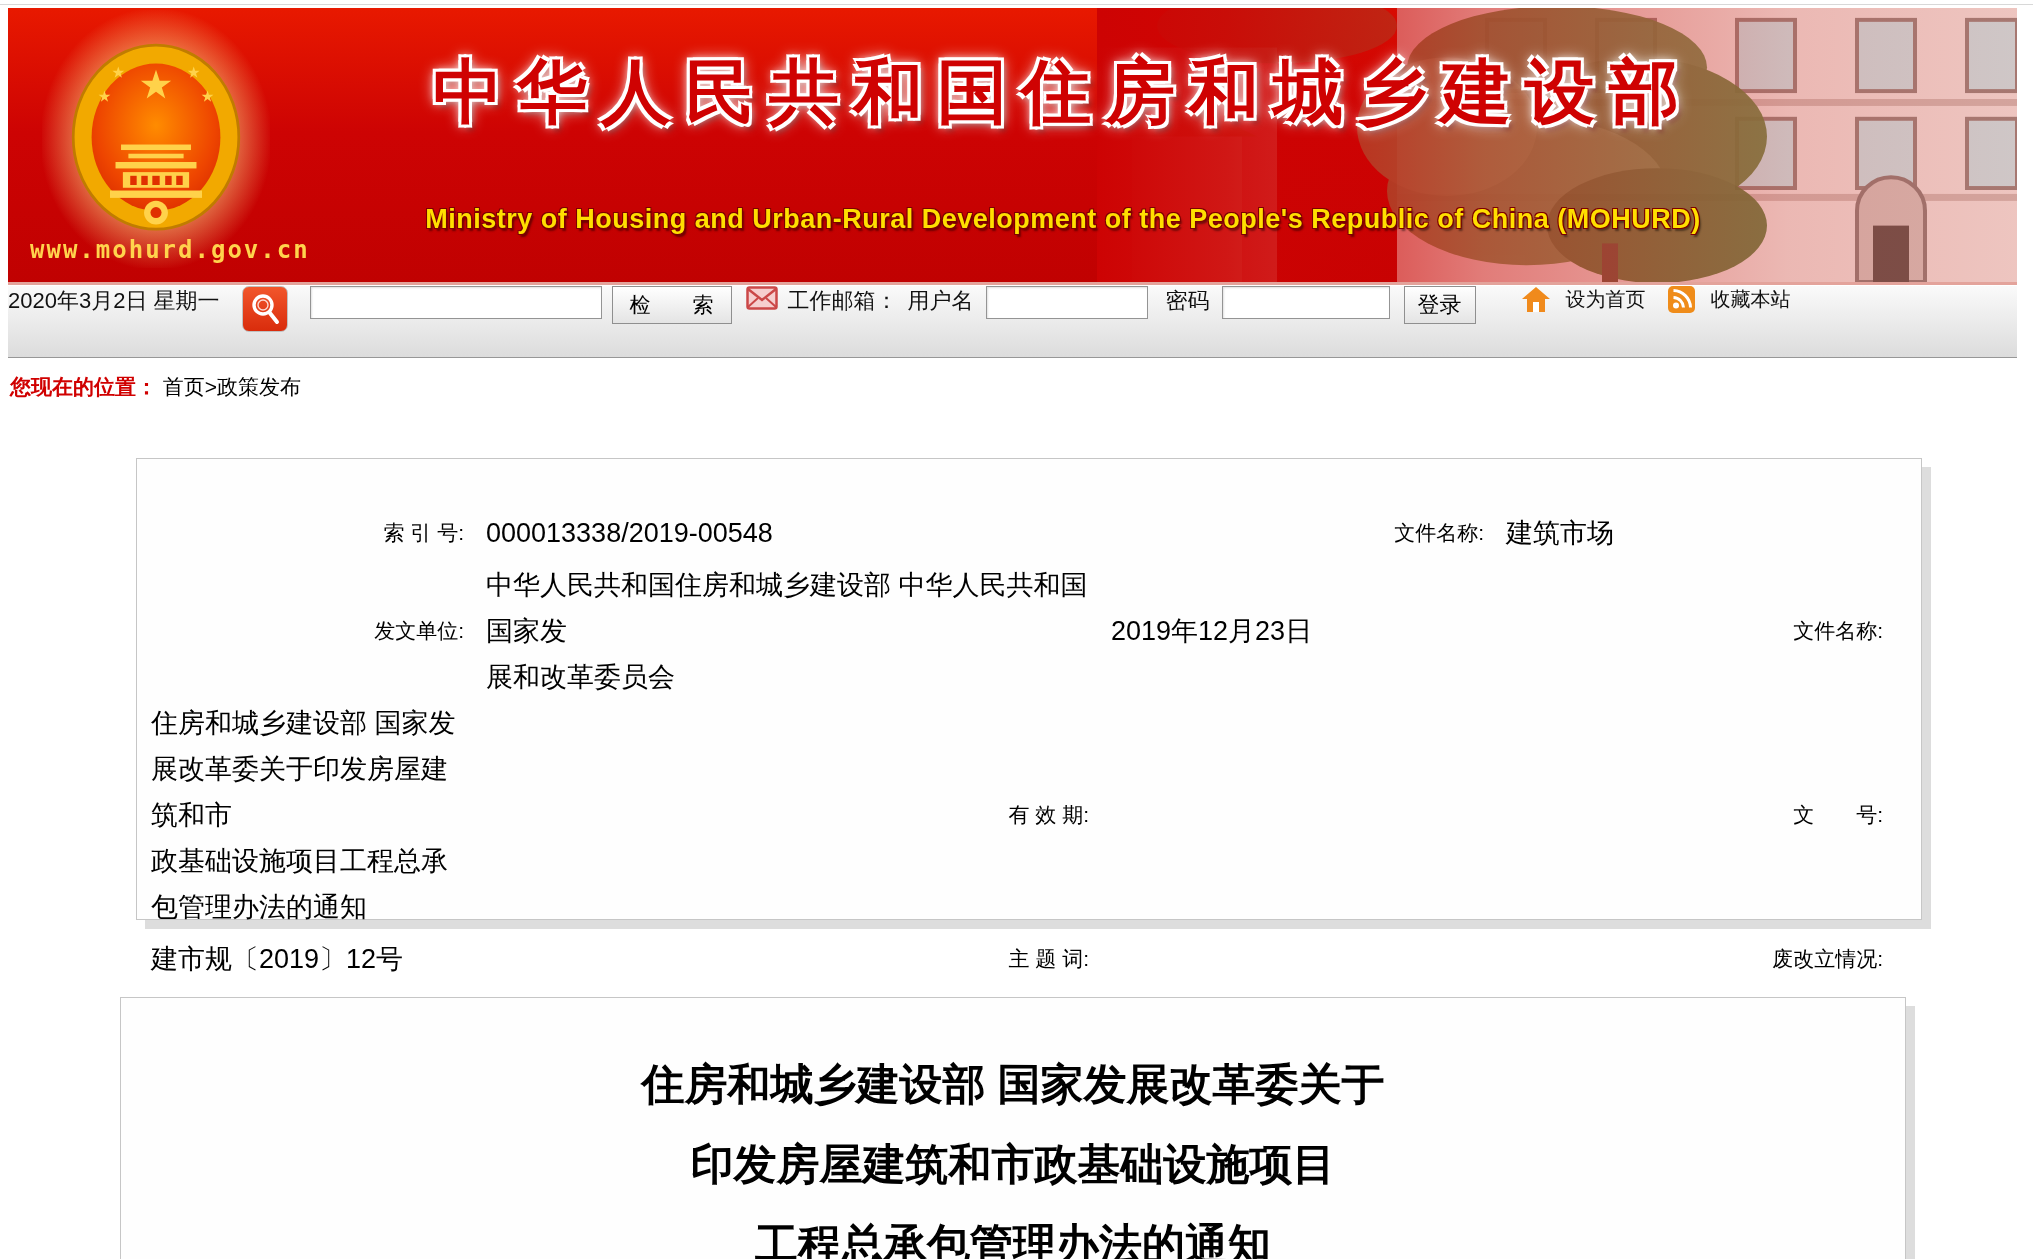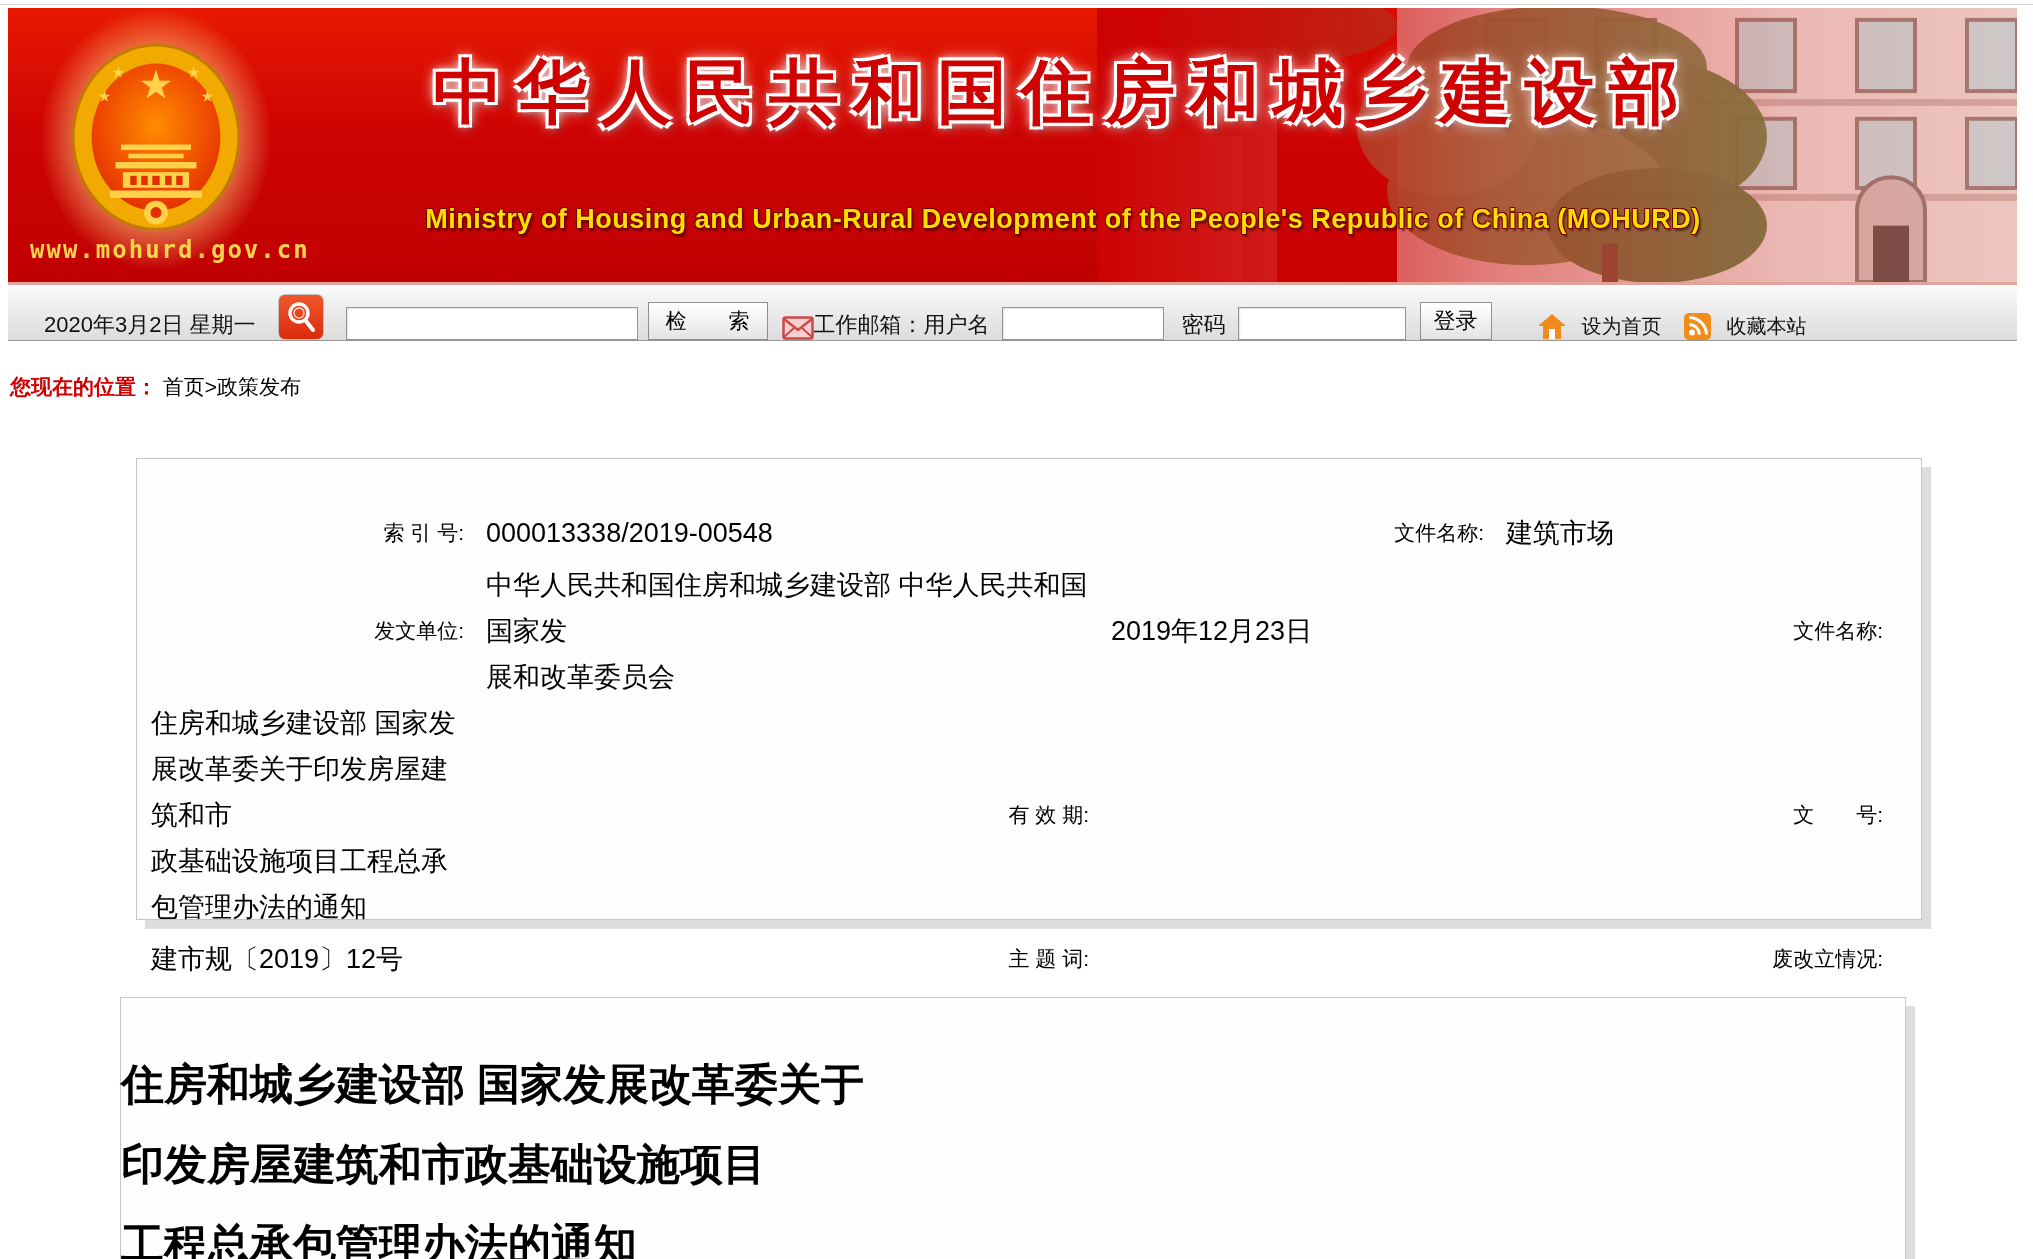--- a/index.html
+++ b/index.html
@@ -29,34 +29,34 @@
   .site-title { position:absolute; left:290px; top:38px; width:1530px; text-align:center;
                 font-size:70px; font-weight:bold; color:#cf0202; letter-spacing:14px; white-space:nowrap;
                 text-shadow:-3px -3px 0 #fff, 3px -3px 0 #fff, -3px 3px 0 #fff, 3px 3px 0 #fff,
                             0 0 10px #fff, 0 0 16px rgba(255,255,255,.95), 5px 6px 4px rgba(96,0,0,.5); }
 
   .site-subtitle { position:absolute; left:290px; top:196px; width:1530px; text-align:center;
                    font-size:27px; font-weight:bold; color:#ffdf00; letter-spacing:.5px;
                    text-shadow:1px 1px 0 #7c0000, -1px -1px 0 #7c0000, 1px -1px 0 #7c0000, -1px 1px 0 #7c0000, 2px 3px 2px rgba(0,0,0,.45); }
 
   
-  .toolbar { position:absolute; left:8px; top:285px; width:2009px; height:56px;
+  .toolbar { position:absolute; left:8px; top:285px; width:2009px; height:73px;
              background:linear-gradient(180deg,#fafafa,#dcdcdc); border-top:1px solid #fff; border-bottom:1px solid #979797;
-             display:flex; align-items:flex-end; padding-left:36px; }
+             display:flex; align-items:flex-start; }
   .tb-date { font-size:22px; color:#111; white-space:nowrap; }
   .mag-btn { width:46px; height:46px; margin-left:22px; border:1px solid #c0c0c0; border-radius:7px;
              background:linear-gradient(180deg,#f2562b,#d92c0c); cursor:pointer; display:flex; align-items:center; justify-content:center; }
   .tb-input { height:33px; border:1px solid #949494; background:#fff; box-shadow:inset 1px 1px 2px rgba(0,0,0,.12);
               font-size:20px; padding:0 6px; }
   .search-input { width:292px; margin-left:22px; }
   .btn { border:1px solid #8f8f8f; background:linear-gradient(180deg,#ffffff,#e4e4e4); color:#000;
          font-family:"Liberation Sans", sans-serif; cursor:pointer; }
   .search-btn { width:120px; height:38px; margin-left:10px; font-size:21px; }
   .env-icon { margin-left:14px; display:flex; }
-  .tb-lbl { font-size:22px; color:#111; white-space:nowrap; }
+  .tb-lbl { font-size:22px; color:#111; margin-left:10px; white-space:nowrap; }
   .user-input { width:162px; margin-left:12px; }
   .pwd-lbl { margin-left:18px; }
   .pwd-input { width:168px; margin-left:12px; }
   .login-btn { width:72px; height:38px; margin-left:14px; font-size:22px; }
   .home-icon { margin-left:46px; display:flex; }
   .rss-icon { margin-left:22px; display:flex; }
   .tb-link { font-size:20px; color:#111; margin-left:16px; text-decoration:none; white-space:nowrap; cursor:pointer; }
 
   
   .breadcrumb { position:absolute; left:10px; top:372px; font-size:21px; line-height:30px; }
@@ -69,21 +69,21 @@
   .meta-box { position:absolute; left:136px; top:458px; width:1786px; height:462px; }
   .meta-grid { display:grid; grid-template-columns:335px 625px 395px auto; grid-auto-rows:minmax(58px,auto);
                padding:45px 30px 0 0; }
   .ml { display:flex; align-items:center; justify-content:flex-end; padding-right:8px;
         font-size:21px; color:#000; white-space:pre; }
   .mv { display:flex; align-items:center; font-size:27px; color:#000; padding-left:14px; }
   .mv span { white-space:pre-line; line-height:46px; }
 
   
   .title-box { position:absolute; left:120px; top:997px; width:1786px; height:400px; padding-top:46px; }
-  .doc-title-line { font-size:43px; font-weight:bold; color:#000; line-height:80px; white-space:nowrap; }
+  .doc-title-line { text-align:center; font-size:43px; font-weight:bold; color:#000; line-height:80px; white-space:nowrap; }
 </style>
 </head>
 <body>
 
 <div class="page">
   <div class="hairline"></div>
 
   <div class="banner">
     <svg class="building-svg" viewBox="0 0 920 277" preserveAspectRatio="none">
       <rect x="300" y="0" width="620" height="277" fill="#f2e0da"></rect>

